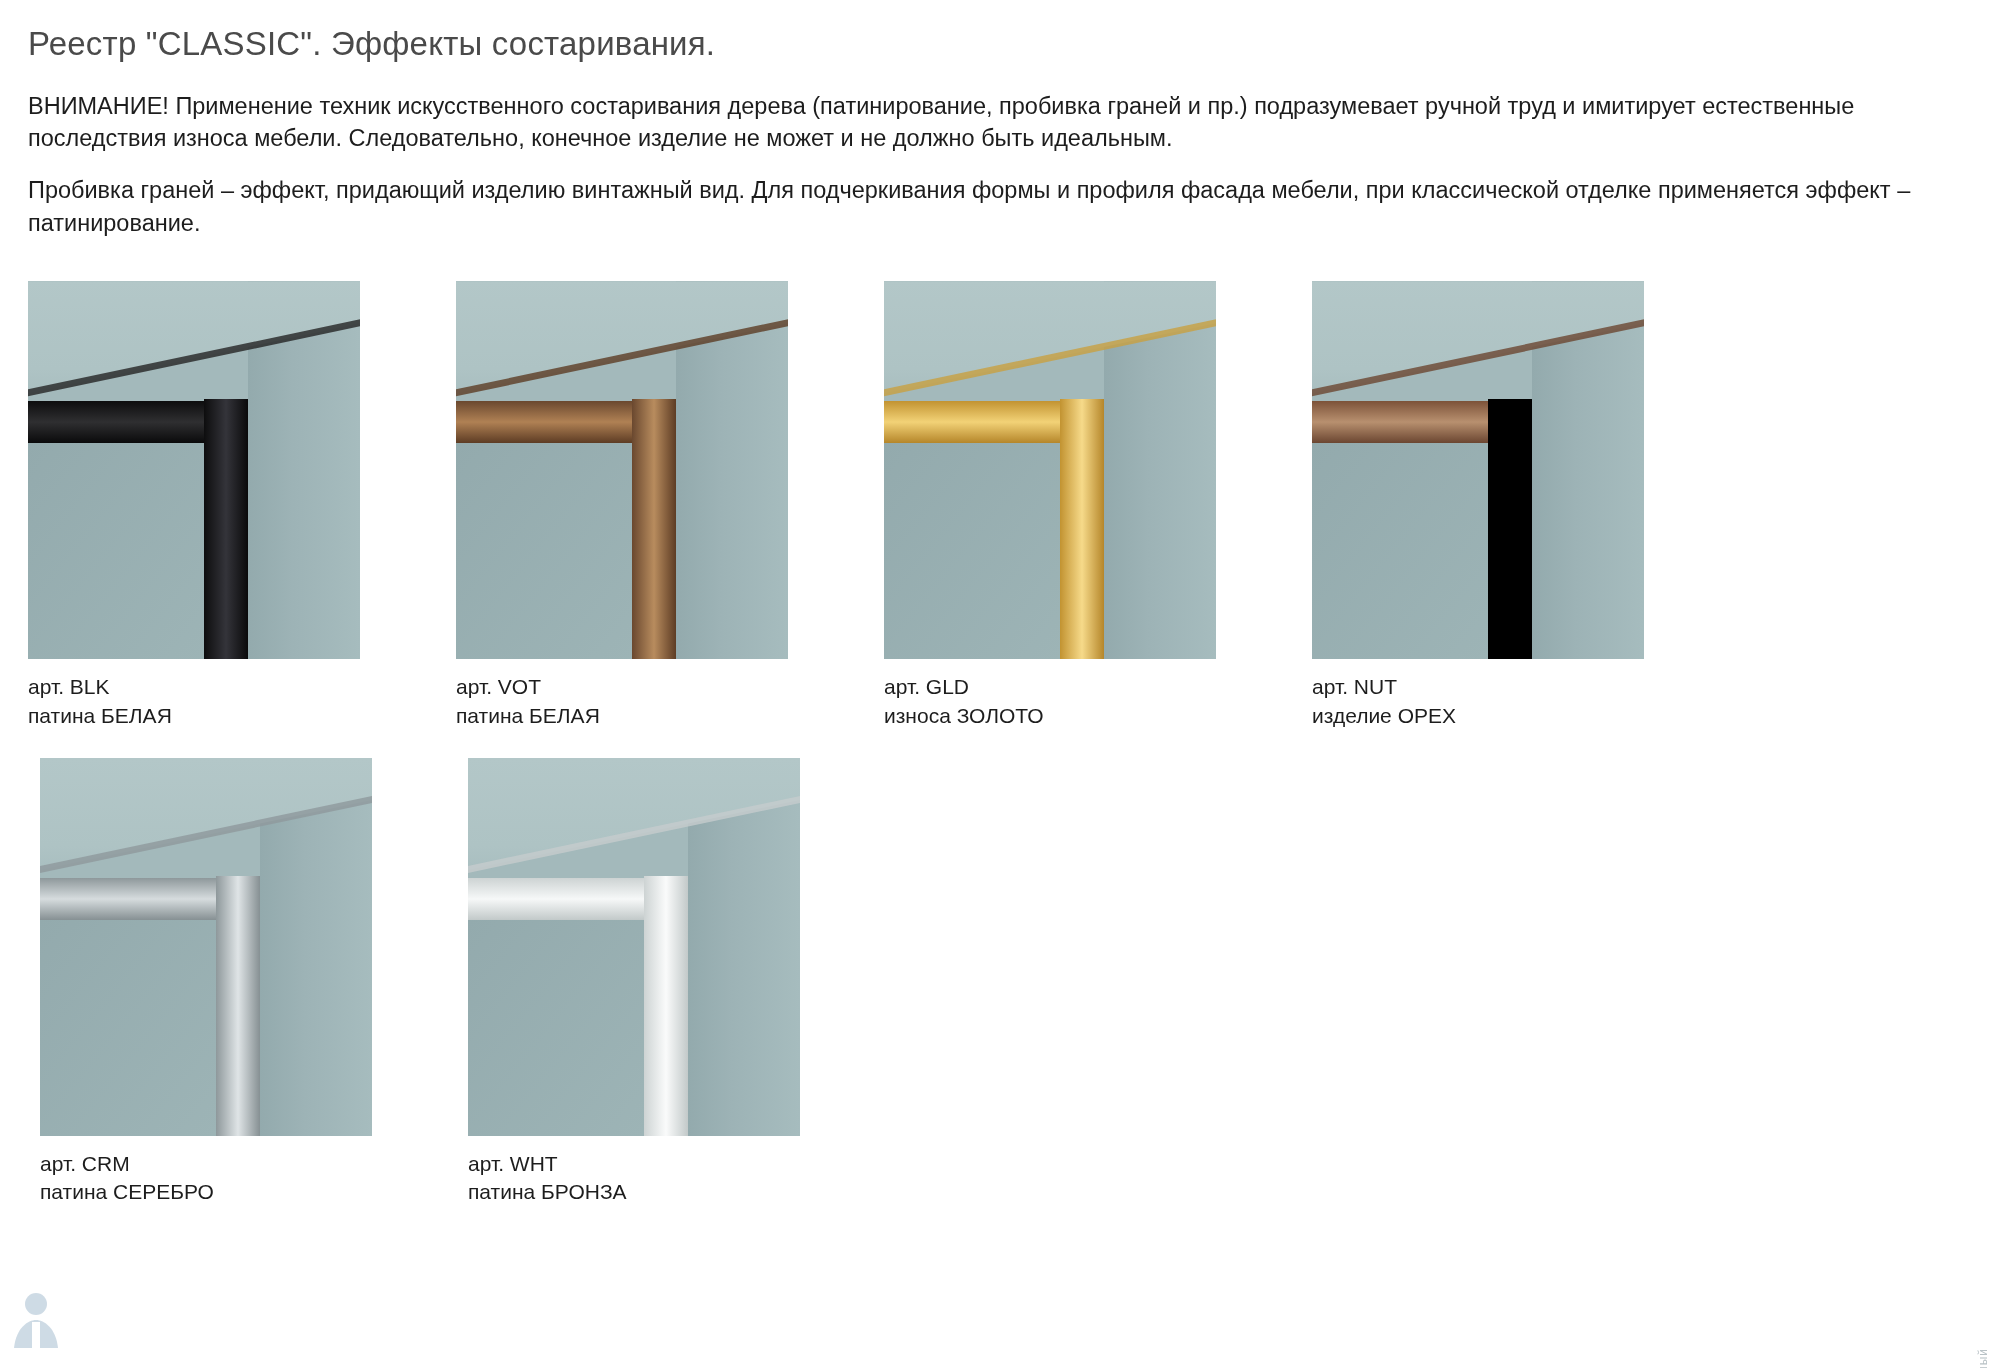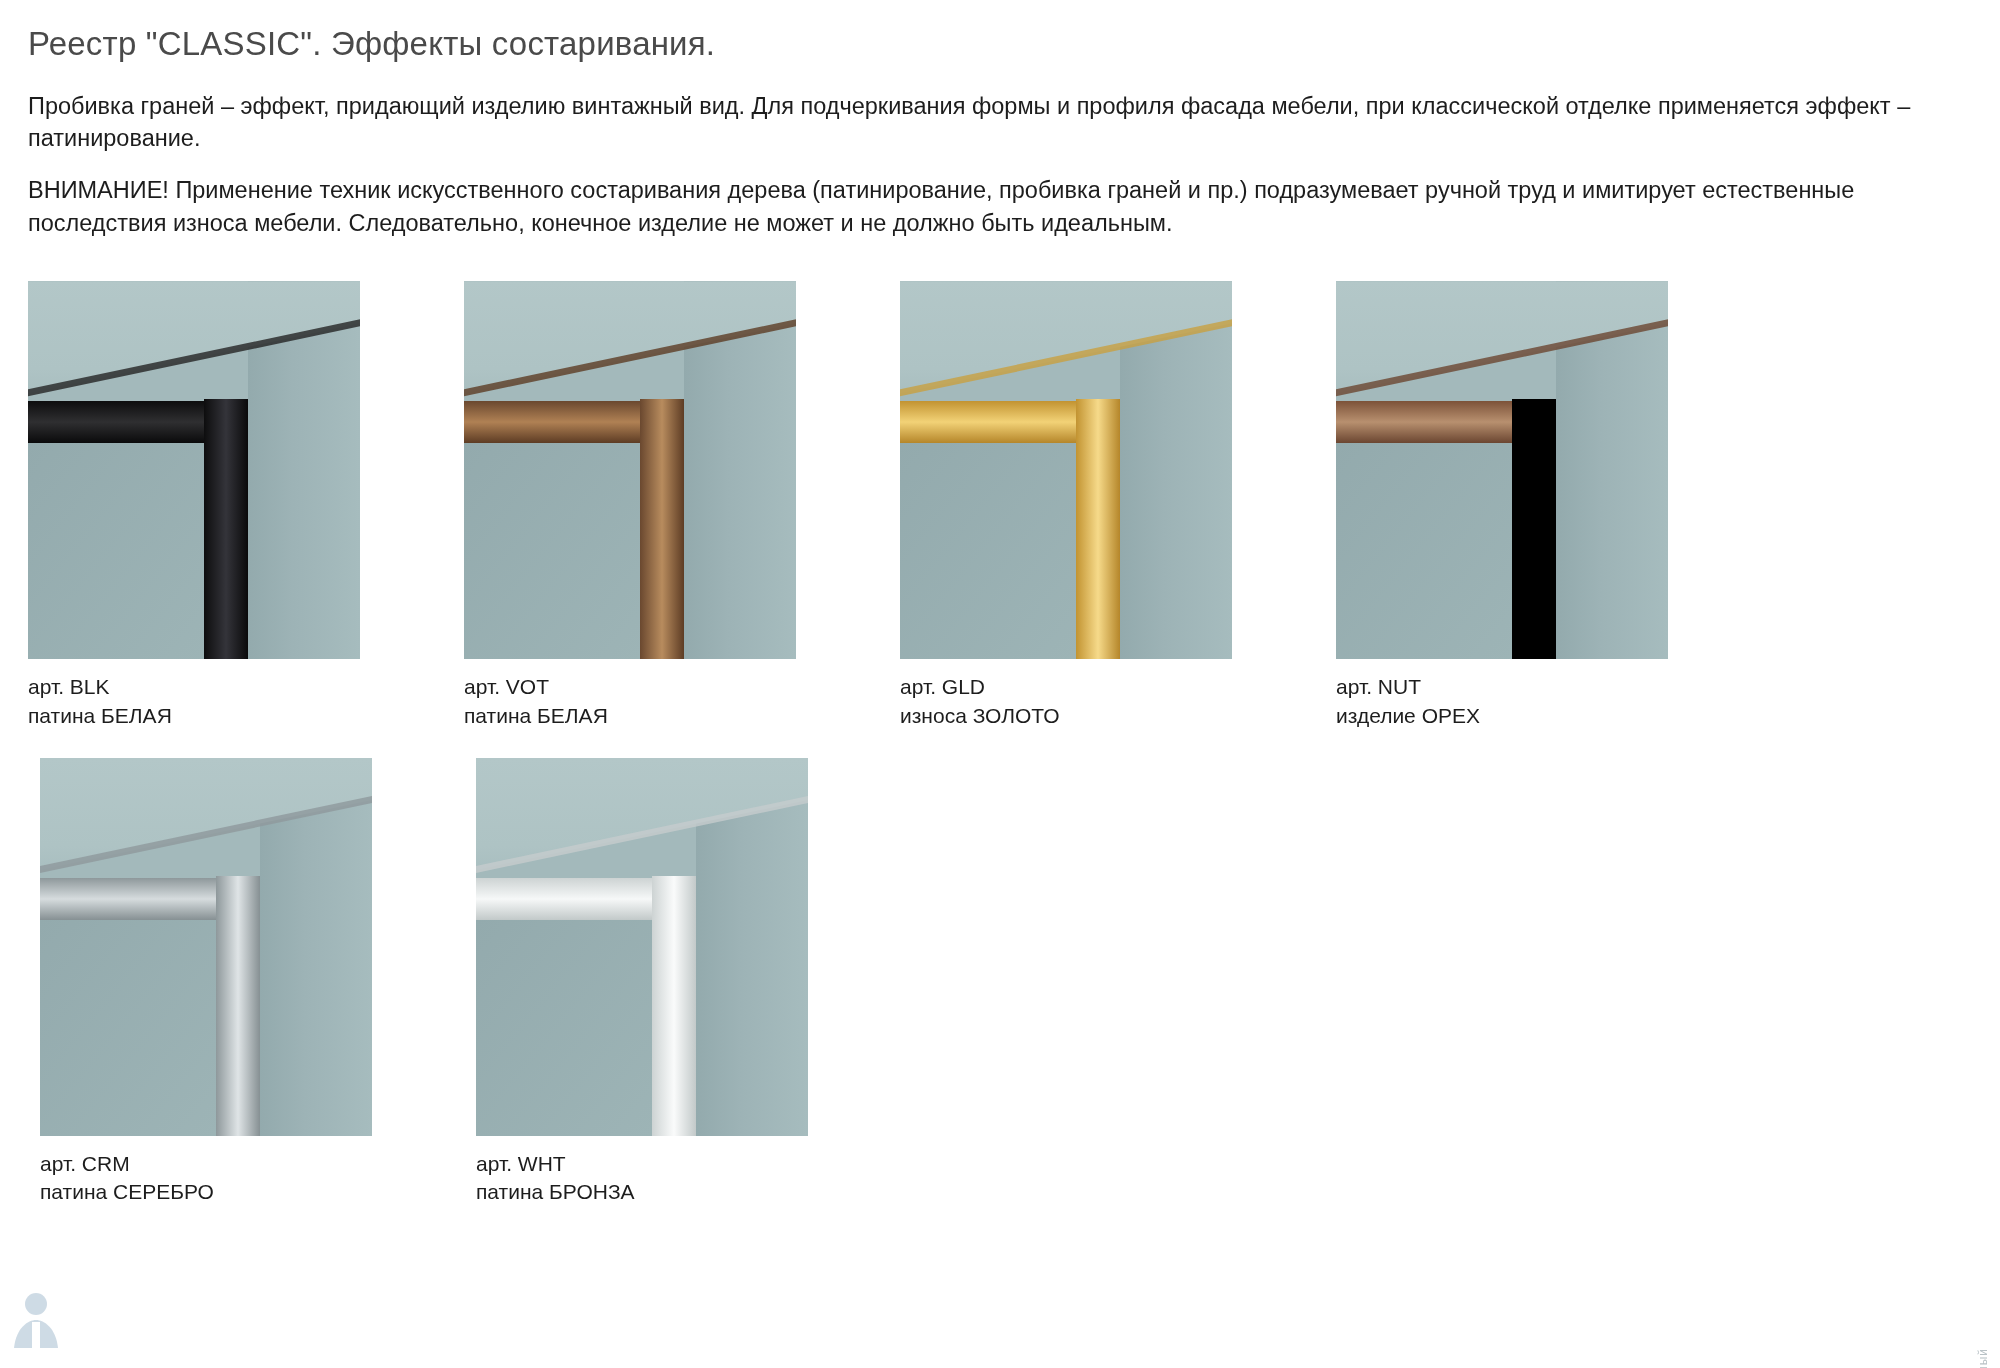--- a/index.html
+++ b/index.html
@@ -36,21 +36,21 @@
     color: #1d1d1d;
     margin: 0 0 20px 0;
     max-width: 1945px;
   }
   .gallery {
     margin-top: 42px;
   }
   .row {
     display: flex;
     flex-direction: row;
-    gap: 16px;
+    gap: 8px;
   }
   .row + .row {
     margin-top: 28px;
     margin-left: 12px;
   }
   .cell {
     width: 420px;
     flex: 0 0 420px;
   }
   .swatch {
@@ -154,22 +154,22 @@
     white-space: nowrap;
   }
 </style>
 </head>
 <body>
 
 <div class="page">
 
   <h1 class="doc-title">Реестр "CLASSIC". Эффекты состаривания.</h1>
 
+  <p class="para">ВНИМАНИЕ! Применение техник искусственного состаривания дерева (патинирование, пробивка граней и пр.) подразумевает ручной труд и имитирует естественные последствия износа мебели. Следовательно, конечное изделие не может и не должно быть идеальным.</p>
   <p class="para">Пробивка граней –  эффект, придающий изделию винтажный вид. Для подчеркивания формы и профиля фасада мебели, при классической отделке применяется эффект – патинирование.</p>
-  <p class="para">ВНИМАНИЕ! Применение техник искусственного состаривания дерева (патинирование, пробивка граней и пр.) подразумевает ручной труд и имитирует естественные последствия износа мебели. Следовательно, конечное изделие не может и не должно быть идеальным.</p>
 
   <div class="gallery">
     <div class="row">
 
       <div class="cell">
         <div class="swatch">
           <div class="face-top"></div>
           <div class="inner-field"></div>
           <div class="groove-h" style="background:linear-gradient(to bottom,#0d0d0e,#2f2f31,#0a0a0b);"></div>
           <div class="groove-v" style="background:linear-gradient(to right,#0d0d0e,#34343a,#0a0a0b);"></div>

